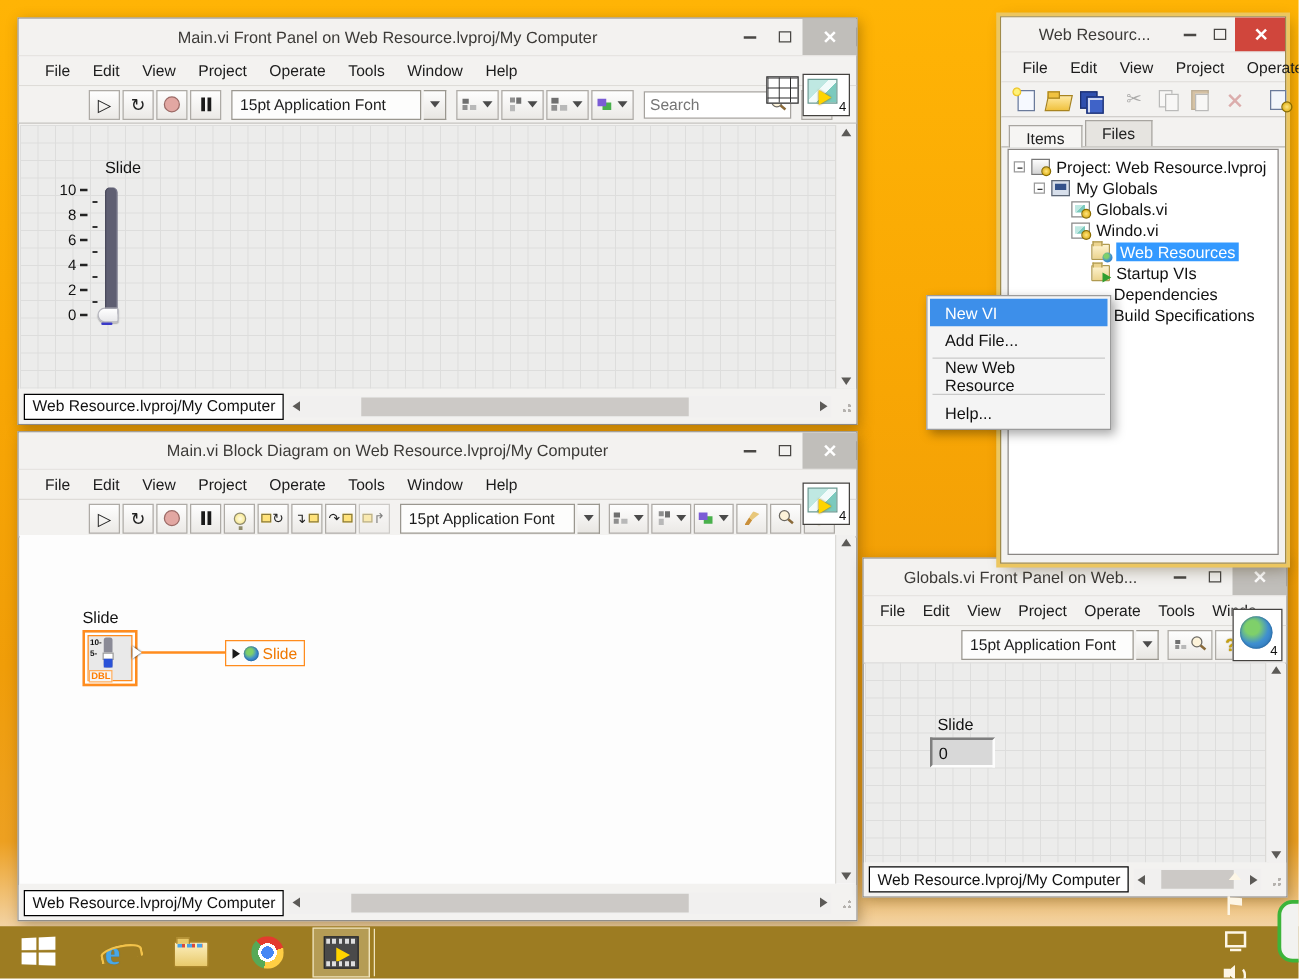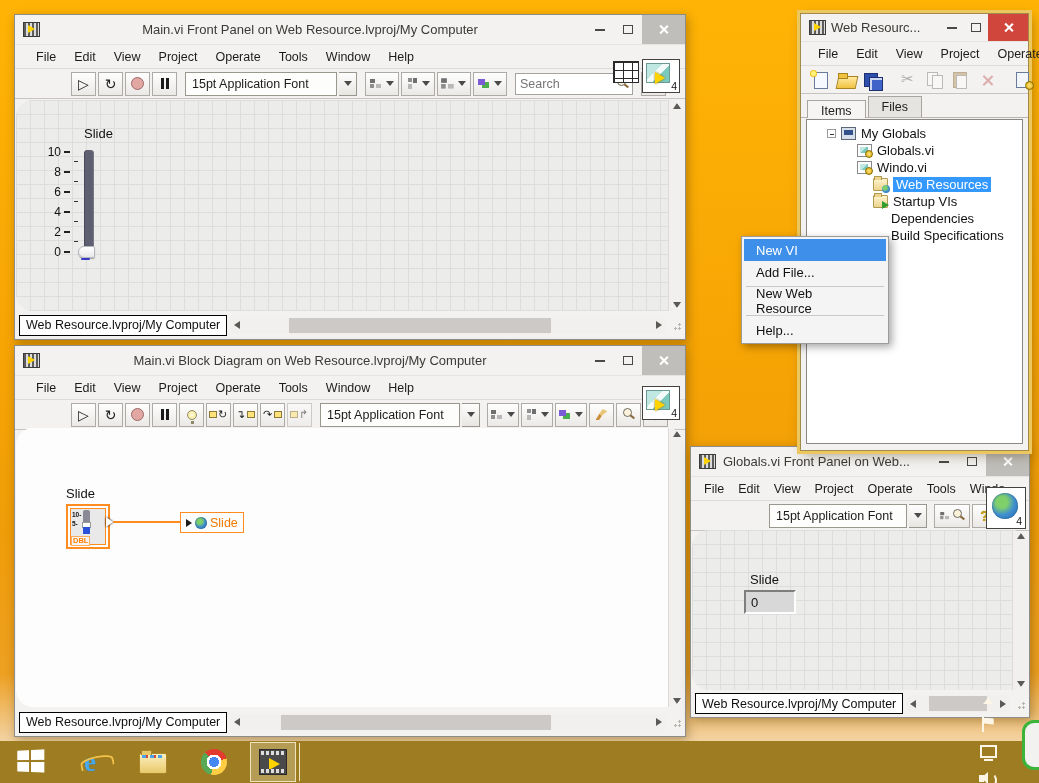--- a/index.html
+++ b/index.html
@@ -3,21 +3,21 @@
 <meta charset="utf-8">
 <style>
   * { margin:0; padding:0; box-sizing:border-box; }
   html,body { width:1039px; height:783px; overflow:hidden; }
   body { font-family:"Liberation Sans", sans-serif; }
   #stage { position:relative; width:1039px; height:783px; overflow:hidden;
            background:linear-gradient(180deg,#ffb405 0%,#f8a604 40%,#f09d08 68%,#eda021 86%,#f2cf9a 94%,#f5e2c4 97%,#f1ddbd 100%); }
 
   
   .window { position:absolute; background:#f3f2f0; border:1px solid #8f8d8a; box-shadow:2px 3px 10px rgba(60,40,0,.35); }
-  .titlebar { height:30px; background:#f3f2f0; position:relative; display:flex; align-items:center; border-bottom:1px solid #e6e4e1; }
+  .titlebar { height:30px; background:#f3f2f0; position:relative; display:flex; align-items:center; border-bottom:1px solid #e6e4e1;justify-content:flex-end; }
   .title { position:absolute; left:30px; right:110px; text-align:center; font-size:13px; color:#3c3a37; white-space:nowrap; overflow:hidden; }
   .win-icon { width:17px; height:15px; margin-left:8px; background:repeating-linear-gradient(90deg,#5d5d5d 0 2px,#dcdcdc 2px 4px); border:1px solid #3a3a3a; position:relative; flex:0 0 auto; }
   .win-icon::after { content:""; position:absolute; left:4px; top:2px; border-left:7px solid #ffd400; border-top:4.5px solid transparent; border-bottom:4.5px solid transparent; }
   .capbtns { position:absolute; right:0; top:0; height:100%; display:flex; align-items:stretch; }
   .capbtn { width:28px; display:flex; align-items:center; justify-content:center; position:relative; }
   .glyph-min { width:10px; height:2px; background:#4a4845; }
   .glyph-max { width:10px; height:9px; border:1.5px solid #4a4845; background:transparent; }
   .capbtn.close { width:43px; background:#c0beba; }
   .capbtn.close.red { background:#d0463c; }
   .glyph-x { position:relative; width:11px; height:11px; }
@@ -61,21 +61,21 @@
   .globe-badge { width:40px; height:42px; background:#fff; border:1.5px solid #44423f; position:relative; }
   .g-globe { border-radius:50%; background:radial-gradient(circle at 38% 35%, #7fd06a 0 24%, #3f8fd0 55%, #2a6fb0); box-shadow:inset 0 0 2px #1a4f80; }
   .globe-badge .g-globe { position:absolute; left:5px; top:5px; width:26px; height:26px; }
   .globe-badge .num { position:absolute; right:3px; bottom:1px; font-size:10.5px; color:#111; }
 
   .search-wrap { height:22px; width:118px; border:1px solid #a6a39e; background:#fff; display:flex; align-items:center; margin-left:6px; }
   .search-wrap input { border:none; outline:none; flex:1; min-width:0; font-family:"Liberation Sans",sans-serif; font-size:12.5px; color:#444; padding:0 4px; background:transparent; }
 
   
   .lv-grid { background-color:#ececeb; background-image:linear-gradient(#dddddc 1px,transparent 1px),linear-gradient(90deg,#dddddc 1px,transparent 1px); background-size:14px 14px; }
-  .content { position:relative; overflow:hidden;border-radius:17px; }
+  .content { position:relative; overflow:hidden; }
   .vscroll { position:absolute; top:0; right:0; bottom:0; width:16px; background:#f1f0ef; border-left:1px solid #dcdad7; display:flex; flex-direction:column; justify-content:space-between; align-items:center; padding:3px 0; }
   .tri-up { width:0;height:0;border-left:4.5px solid transparent;border-right:4.5px solid transparent;border-bottom:6px solid #5c5a57; }
   .tri-down { width:0;height:0;border-left:4.5px solid transparent;border-right:4.5px solid transparent;border-top:6px solid #5c5a57; }
   .statusbar { position:absolute; left:0; right:0; bottom:0; height:28px; background:#f3f2f0; display:flex; align-items:center; padding:0 4px; }
   .path-box { border:1px solid #000; background:#fff; font-size:12.5px; color:#111; padding:2.5px 6px; white-space:nowrap; }
   .hscroll { flex:1; height:17px; margin:0 4px; position:relative; background:#f1f0ef; display:flex; align-items:center; justify-content:space-between; padding:0 3px; }
   .tri-left { width:0;height:0;border-top:4.5px solid transparent;border-bottom:4.5px solid transparent;border-right:6px solid #5c5a57; }
   .tri-right { width:0;height:0;border-top:4.5px solid transparent;border-bottom:4.5px solid transparent;border-left:6px solid #5c5a57; }
   .hthumb { position:absolute; top:1px; height:15px; background:#ccc9c6; }
   .grip { width:10px; height:10px; margin-left:2px; background:
@@ -549,20 +549,25 @@
           <div class="glyph-x"></div>
         </div>
       <div class="tb-sep"></div>
       <div class="pico export"></div>
     </div>
     <div class="tabs">
       <div class="tab active">Items</div>
       <div class="tab">Files</div>
     </div>
     <div class="tree-panel">
+      <div class="trow" style="padding-left:2px">
+        <div class="texp"></div>
+        <div class="ticon project"></div>
+        <span>Project: Web Resource.lvproj</span>
+      </div>
       <div class="trow" style="padding-left:18px">
         <div class="texp"></div>
         <div class="ticon computer"></div>
         <span>My Globals</span>
       </div>
       <div class="trow" style="padding-left:48px">
         <div class="ticon vi"></div>
         <span>Globals.vi</span>
       </div>
       <div class="trow" style="padding-left:48px">

